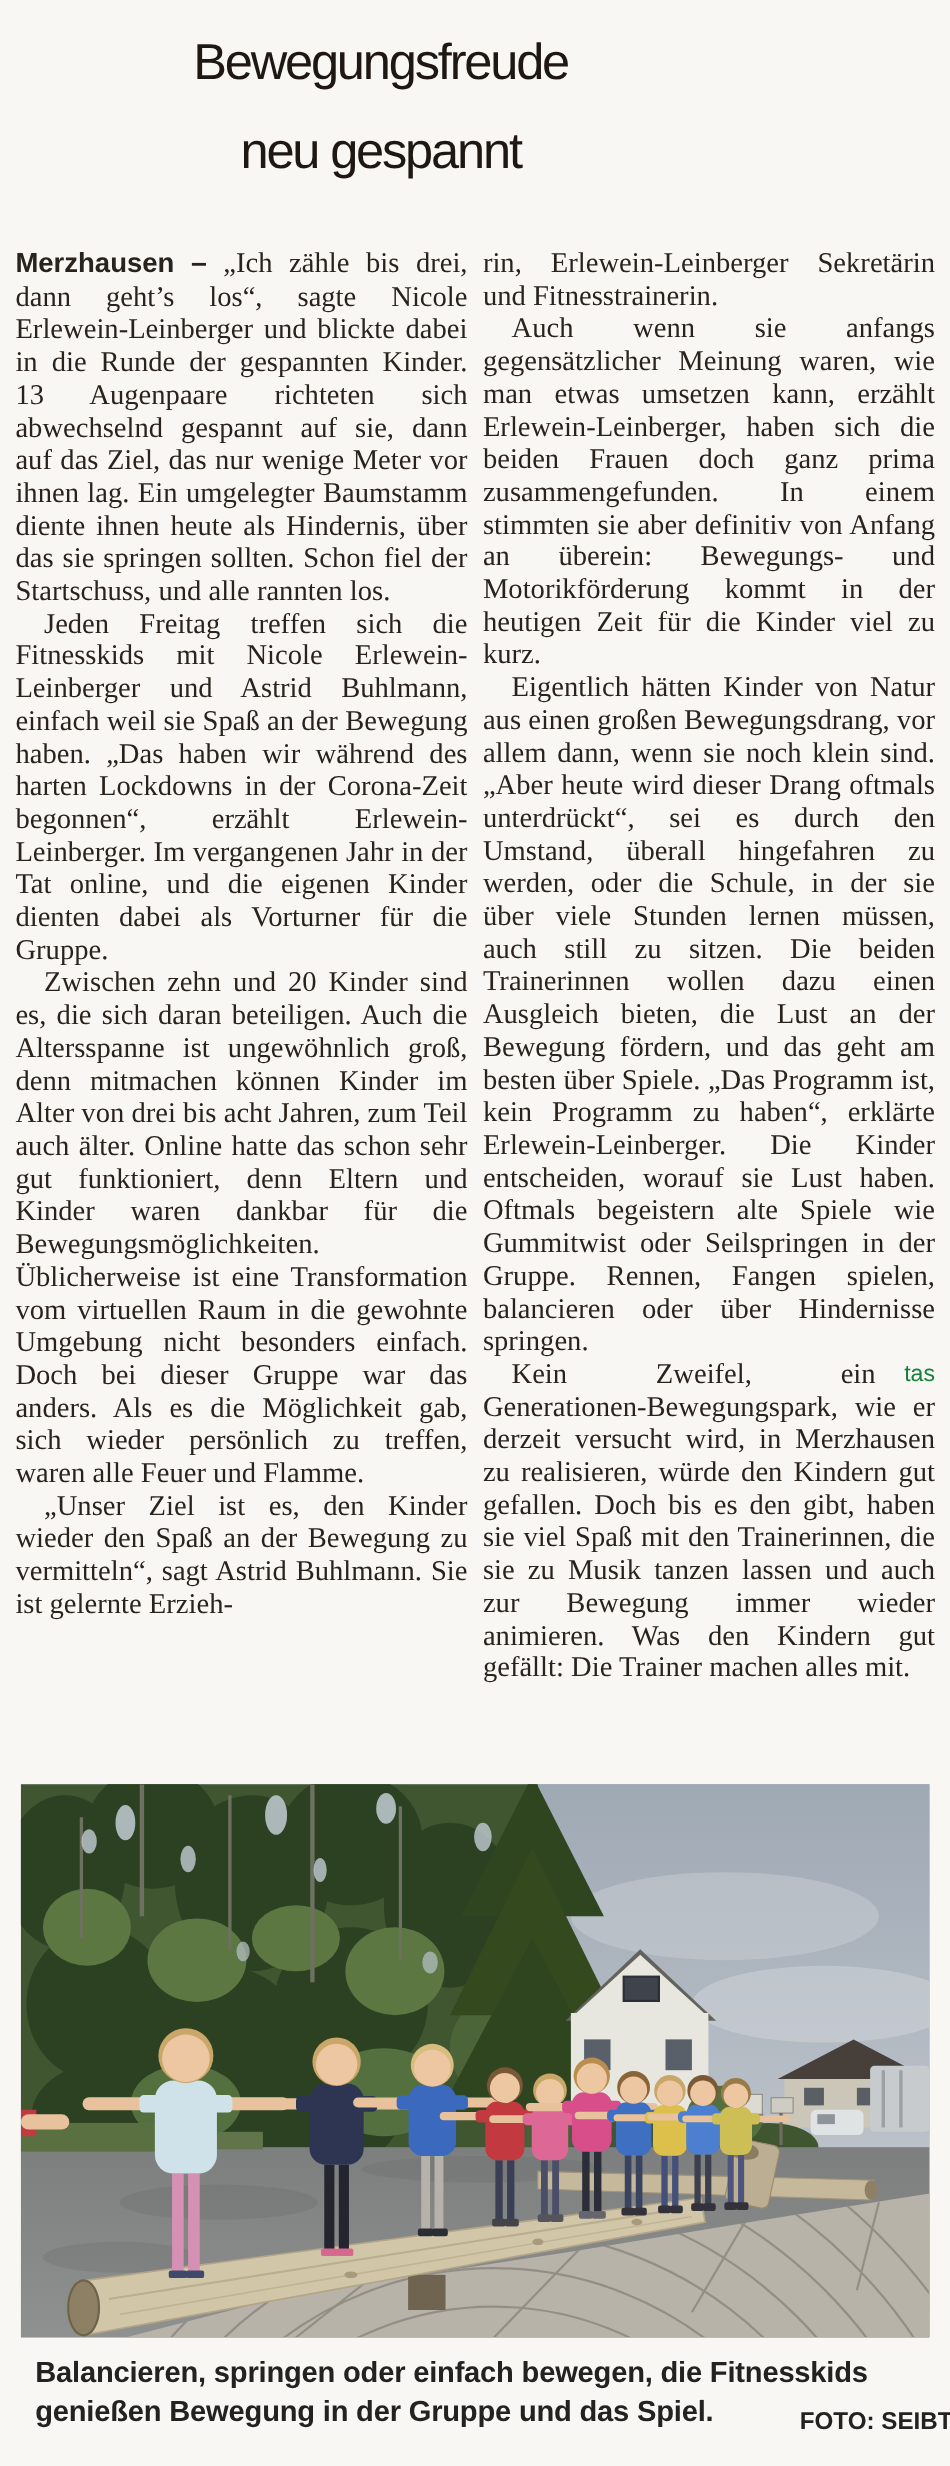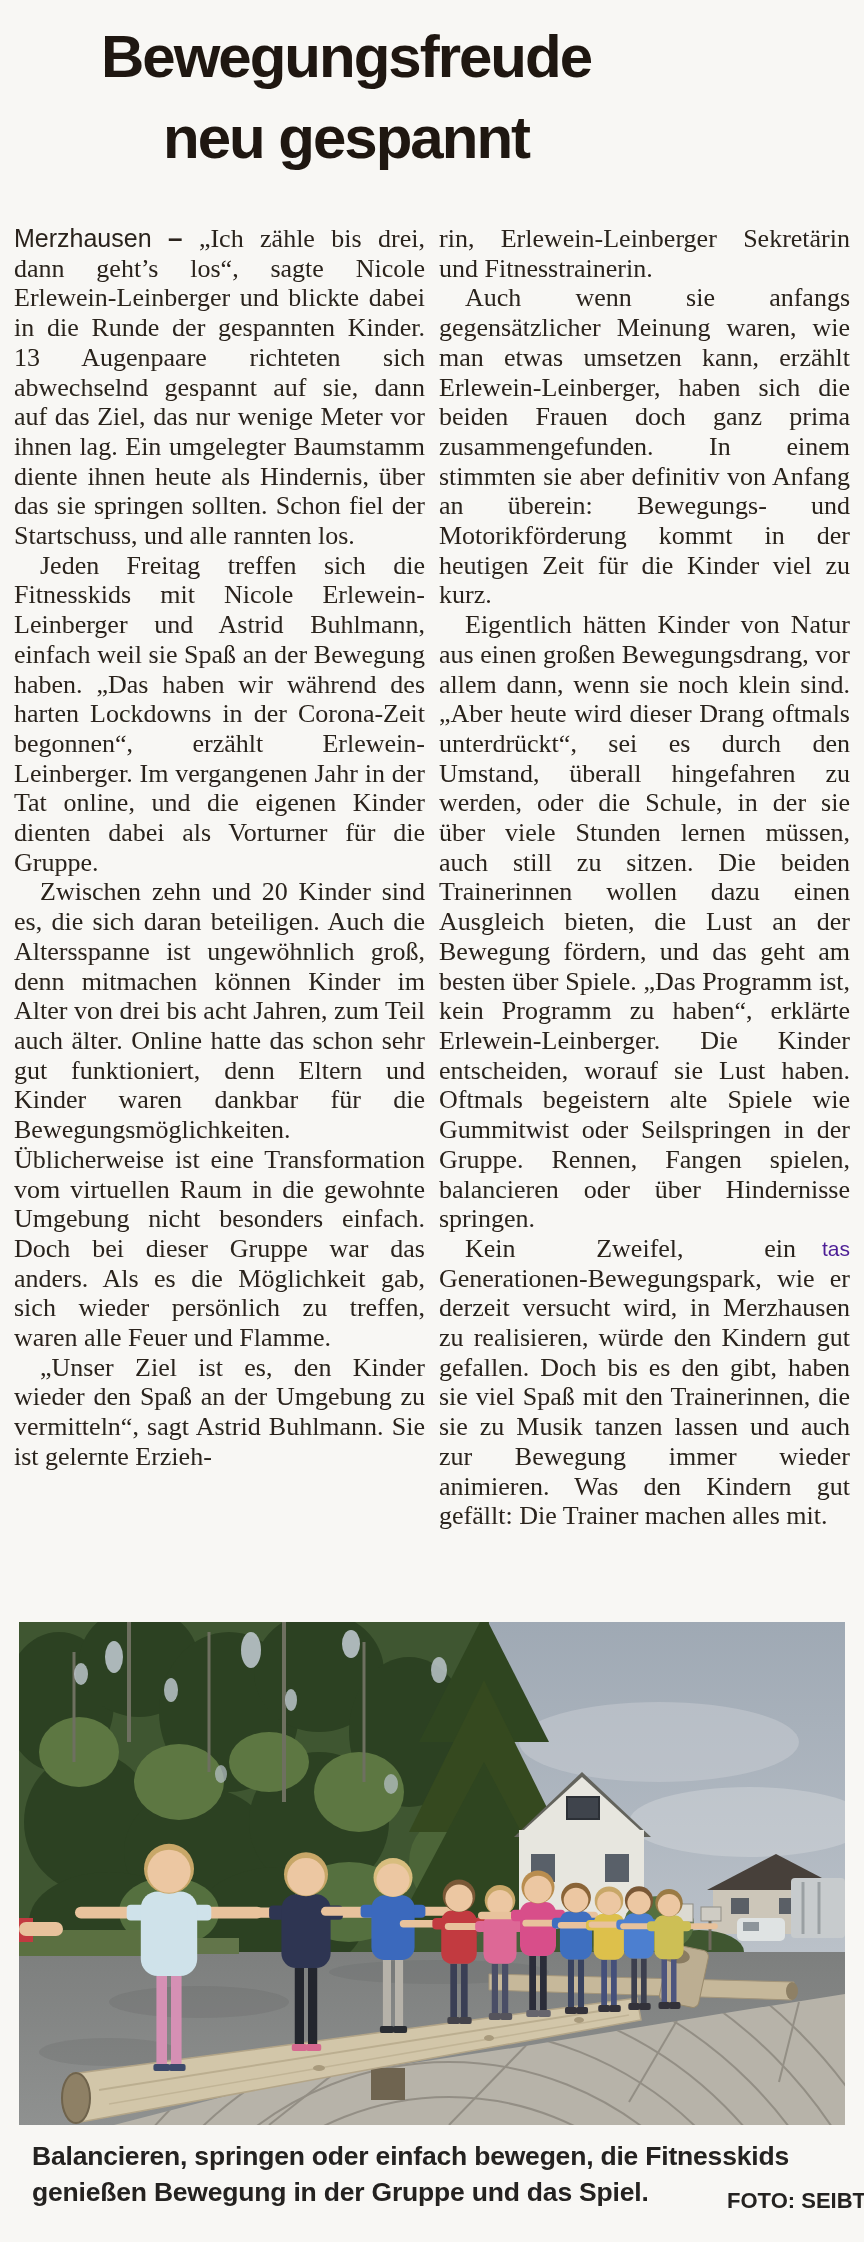--- a/index.html
+++ b/index.html
@@ -12,48 +12,48 @@
   body{
     width:864px;height:2242px;position:relative;overflow:hidden;
     background:var(--bg);
     font-family:"Liberation Serif", serif;
     color:var(--ink);
   }
   .headline{
     position:absolute;top:16px;left:0;width:692px;
     text-align:center;
     font-family:"Liberation Sans", sans-serif;
-    font-weight:700;
-    font-size:60px;line-height:81px;
+    font-weight:400;
+    font-size:46px;line-height:81px;
     letter-spacing:-2px;
     color:var(--headline-ink);
   }
   .columns{
     position:absolute;top:224px;left:14px;width:836px;height:1390px;
     display:flex;gap:14px;
   }
   .col{
     flex:1 1 0;
     font-size:26px;line-height:29.7px;
     text-align:justify;
     hyphens:auto;-webkit-hyphens:auto;
     overflow:hidden;
   }
   .col p{margin:0;}
   .col p.indent{text-indent:26px;}
   .dateline{
     font-family:"Liberation Sans", sans-serif;
-    font-weight:normal;font-size:25px;
+    font-weight:bold;font-size:25px;
   }
   .dateline-dash{font-family:"Liberation Sans", sans-serif;font-weight:bold;}
   .byline{
     float:right;
     font-family:"Liberation Sans", sans-serif;
     font-size:21px;line-height:29.7px;
-    color:#4c1d95;
+    color:#15803d;
   }
   .photo{
     position:absolute;top:1622px;left:19px;width:826px;height:503px;
     background:#9aa5af;
   }
   .photo svg{display:block;width:826px;height:503px;}
   .caption{
     position:absolute;top:2138px;left:14px;width:836px;
     font-family:"Liberation Sans", sans-serif;
     font-weight:bold;font-size:26.5px;line-height:36px;
@@ -75,21 +75,21 @@
 <div class="headline">
   <div>Bewegungsfreude</div>
   <div>neu gespannt</div>
 </div>
 
 <div class="columns">
   <div class="col">
     <p><span class="dateline">Merzhausen</span> <span class="dateline-dash">–</span> <span>„Ich zähle bis drei, dann geht’s los“, sagte Nicole Erlewein-Leinberger und blickte dabei in die Runde der gespannten Kinder. 13 Augenpaare richteten sich abwechselnd gespannt auf sie, dann auf das Ziel, das nur wenige Meter vor ihnen lag. Ein umgelegter Baumstamm diente ihnen heute als Hindernis, über das sie springen sollten. Schon fiel der Startschuss, und alle rannten los.</span></p>
     <p class="indent">Jeden Freitag treffen sich die Fitnesskids mit Nicole Erlewein-Leinberger und Astrid Buhlmann, einfach weil sie Spaß an der Bewegung haben. „Das haben wir während des harten Lockdowns in der Corona-Zeit begonnen“, erzählt Erlewein-Leinberger. Im vergangenen Jahr in der Tat online, und die eigenen Kinder dienten dabei als Vorturner für die Gruppe.</p>
     <p class="indent">Zwischen zehn und 20 Kinder sind es, die sich daran beteiligen. Auch die Altersspanne ist ungewöhnlich groß, denn mitmachen können Kinder im Alter von drei bis acht Jahren, zum Teil auch älter. Online hatte das schon sehr gut funktioniert, denn Eltern und Kinder waren dankbar für die Bewegungsmöglichkeiten. Üblicherweise ist eine Transformation vom virtuellen Raum in die gewohnte Umgebung nicht besonders einfach. Doch bei dieser Gruppe war das anders. Als es die Möglichkeit gab, sich wieder persönlich zu treffen, waren alle Feuer und Flamme.</p>
-    <p class="indent">„Unser Ziel ist es, den Kinder wieder den Spaß an der Umgebung zu vermitteln“, sagt Astrid Buhlmann. Sie ist gelernte Erzieh-</p>
+    <p class="indent">„Unser Ziel ist es, den Kinder wieder den Spaß an der Bewegung zu vermitteln“, sagt Astrid Buhlmann. Sie ist gelernte Erzieh-</p>
   </div>
   <div class="col">
     <p>rin, Erlewein-Leinberger Sekretärin und Fitnesstrainerin.</p>
     <p class="indent">Auch wenn sie anfangs gegensätzlicher Meinung waren, wie man etwas umsetzen kann, erzählt Erlewein-Leinberger, haben sich die beiden Frauen doch ganz prima zusammengefunden. In einem stimmten sie aber definitiv von Anfang an überein: Bewegungs- und Motorikförderung kommt in der heutigen Zeit für die Kinder viel zu kurz.</p>
     <p class="indent">Eigentlich hätten Kinder von Natur aus einen großen Bewegungsdrang, vor allem dann, wenn sie noch klein sind. „Aber heute wird dieser Drang oftmals unterdrückt“, sei es durch den Umstand, überall hingefahren zu werden, oder die Schule, in der sie über viele Stunden lernen müssen, auch still zu sitzen. Die beiden Trainerinnen wollen dazu einen Ausgleich bieten, die Lust an der Bewegung fördern, und das geht am besten über Spiele. „Das Programm ist, kein Programm zu haben“, erklärte Erlewein-Leinberger. Die Kinder entscheiden, worauf sie Lust haben. Oftmals begeistern alte Spiele wie Gummitwist oder Seilspringen in der Gruppe. Rennen, Fangen spielen, balancieren oder über Hindernisse springen.</p>
     <p class="indent"><span class="byline">tas</span><span>Kein Zweifel, ein Generationen-Bewegungspark, wie er derzeit versucht wird, in Merzhausen zu realisieren, würde den Kindern gut gefallen. Doch bis es den gibt, haben sie viel Spaß mit den Trainerinnen, die sie zu Musik tanzen lassen und auch zur Bewegung immer wieder animieren. Was den Kindern gut gefällt: Die Trainer machen alles mit.</span></p>
   </div>
 </div>
 
 <div class="photo">

